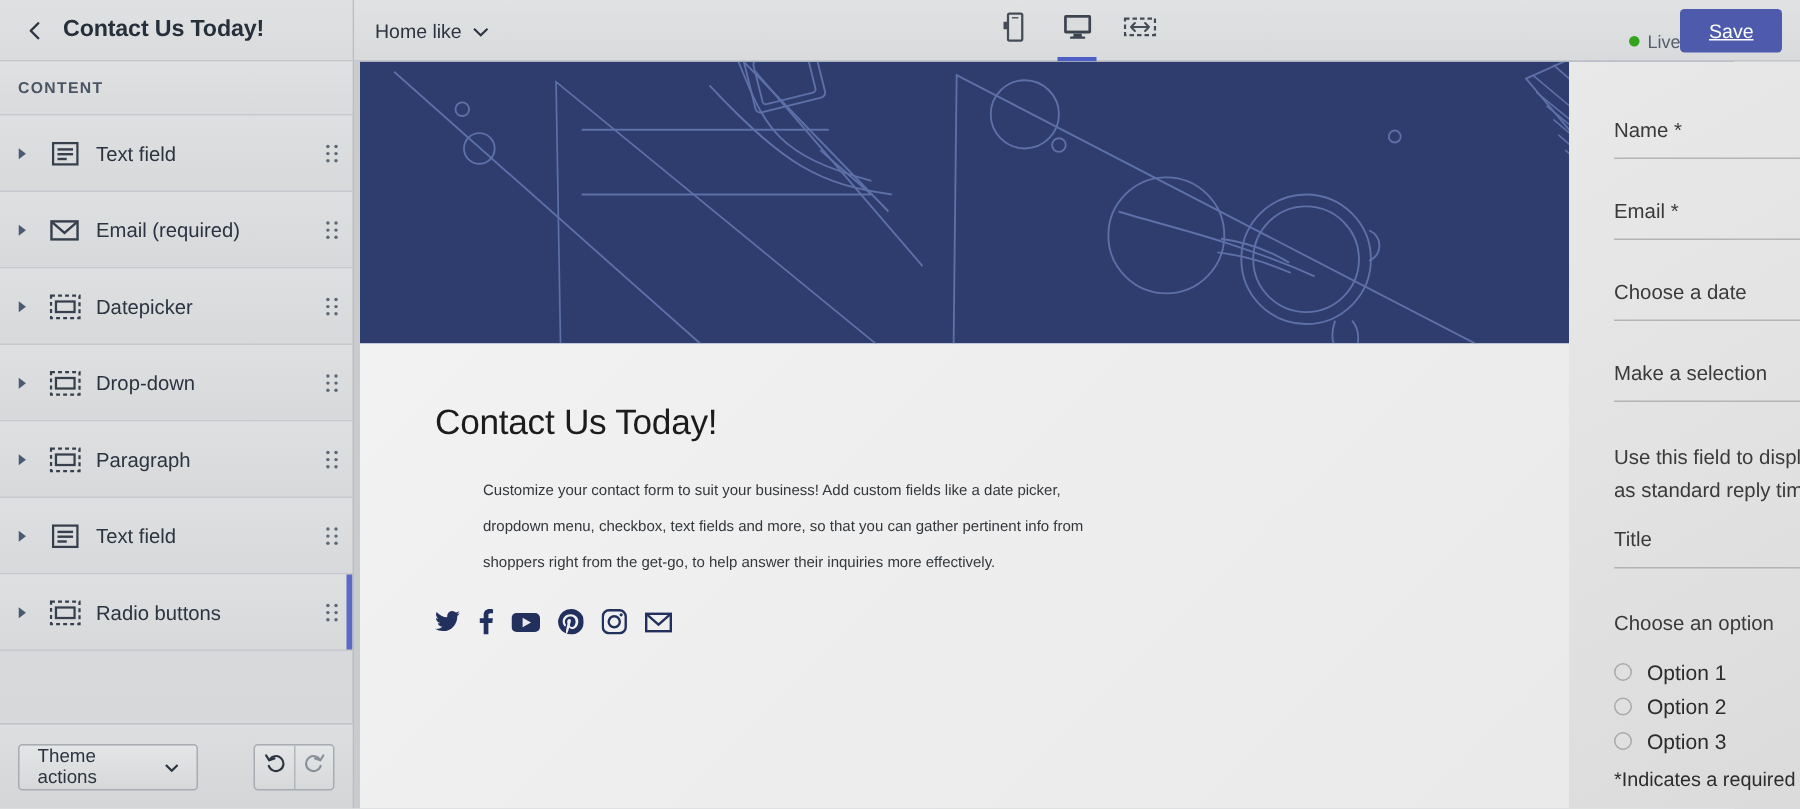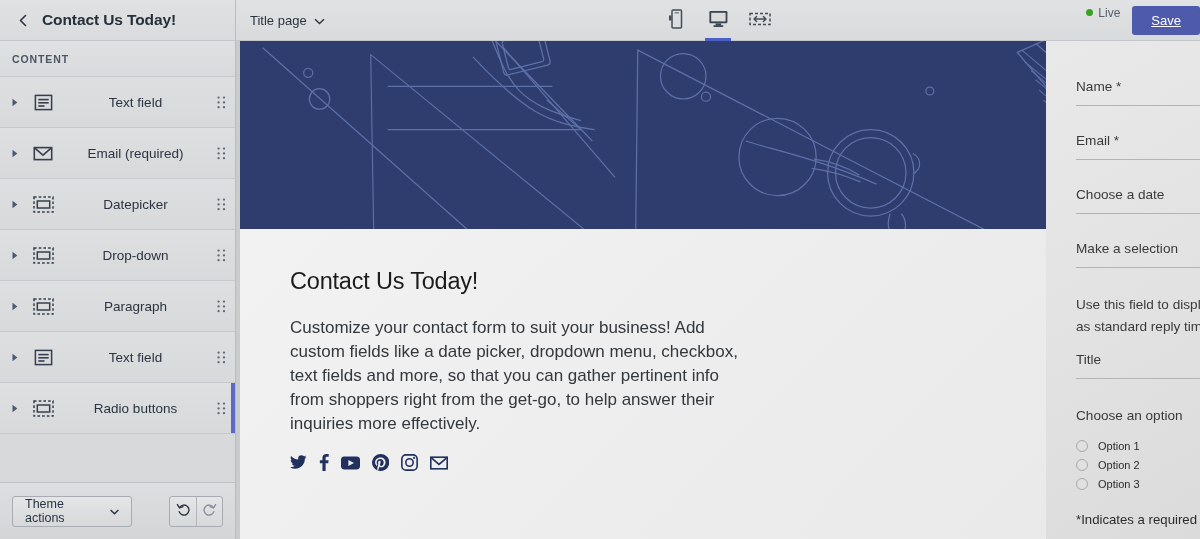--- a/index.html
+++ b/index.html
@@ -41,21 +41,21 @@
     font-size: 10.5px; letter-spacing: 0.9px; font-weight: bold;
     color: #4b5663;
     background: linear-gradient(180deg,#dfe1e3 0%,#d8dadc 100%);
     border-bottom: 1px solid #c6c9cd;
   }
   .sb-list { flex: 1; overflow: hidden; }
   .sb-row {
     height: 51px; display: flex; align-items: center;
     border-bottom: 1px solid #c6c9cd;
     background: linear-gradient(180deg,#dddfe1 0%,#d7d9db 100%);
-    position: relative; cursor: pointer; text-align: center;
+    position: relative; cursor: pointer;
   }
   .sb-row .caret {
     width: 22px; display: flex; align-items: center; justify-content: center;
     margin-left: 4px;
   }
   .sb-row .caret svg { display: block; }
   .sb-row .rowicon {
     width: 34px; display: flex; align-items: center; justify-content: center;
   }
   .sb-row .rowlabel {
@@ -120,21 +120,21 @@
   }
   .devbtn {
     width: 34px; height: 41px; display: flex; align-items: center; justify-content: center;
     position: relative; pointer-events: auto; cursor: pointer;
   }
   .devbtn.active::after {
     content: ""; position: absolute; bottom: 0; left: 4px; right: 4px; height: 3px;
     background: #4d5fc4;
   }
   .topright {
-    margin-left: auto; display: flex; align-items: flex-start; gap: 12px; 
+    margin-left: auto; display: flex; align-items: flex-end; padding-right: 12px;
   }
   .live {
     display: flex; align-items: center; gap: 5px;
     font-size: 12px; color: #55606d;
   }
   .live .dot { width: 7px; height: 7px; border-radius: 50%; background: #35a320; }
   .save-btn {
     background: #4e5bad; color: #fff; font-size: 13px;
     padding: 7px 19px; border-radius: 3px; border: none; cursor: pointer;
     font-family: inherit;
@@ -155,22 +155,23 @@
     height: 188px; min-height: 188px; position: relative; overflow: hidden;
     background: #2e3d6e;
   }
   .hero svg { position: absolute; inset: 0; }
   .body-wrap { flex: 1; position: relative; background: linear-gradient(135deg,#f2f2f2 0%,#ececec 60%,#e9e9e9 100%); }
   .body-inner { padding: 39px 0 0 50px; max-width: 500px; }
   .ctitle {
     font-size: 23.5px; color: #1c1c1c; font-weight: normal; letter-spacing: -0.2px;
   }
   .cpara {
-    margin-top: 21px; font-size: 17px; line-height: 24px; color: #33383d;
+    margin-top: 21px; font-size: 10px; line-height: 24px; color: #33383d;
     max-width: 470px;
+    margin-left: 32px;
   }
   .socials { margin-top: 18px; display: flex; align-items: center; gap: 12px; }
   .socials span { display: flex; align-items: center; cursor: pointer; }
 
   
   .formpanel {
     position: absolute; left: 810px; top: 0; width: 342px; height: 498px;
     background: linear-gradient(150deg,#e9e9e9 0%,#e2e2e2 45%,#d8d8d8 100%);
     padding: 38px 32px 0 30px;
     overflow: hidden;
@@ -185,21 +186,21 @@
     margin-top: 26px; font-size: 13.6px; line-height: 22px; color: #3a3a3a;
   }
   .titlefield { margin-top: 14px; }
   .chooseopt { margin-top: 29px; font-size: 13.6px; color: #3a3a3a; }
   .radios { margin-top: 17px; }
   .radiorow { display: flex; align-items: center; gap: 10px; margin-bottom: 7px; cursor: pointer; }
   .radiocircle {
     width: 12px; height: 12px; border-radius: 50%;
     border: 1px solid #a9a9a9; background: #e0e0e0;
   }
-  .radiorow .rlabel { font-size: 11px; color: #2c2c2c; }
+  .radiorow .rlabel { font-size: 14px; color: #2c2c2c; }
   .footerrow {
     position: absolute; left: 30px; right: 0; bottom: 0;
     display: flex; align-items: flex-end; justify-content: space-between;
   }
   .reqnote { font-size: 13.2px; color: #2c2c2c; padding-bottom: 12px; }
 </style>
 </head>
 <body>
 
 <div class="app">
@@ -443,21 +444,21 @@
           </span>
         </div>
       </div>
     </div>
   </aside>
 
   <section class="main">
 
     <div class="topbar">
       <div class="page-select">
-        <span>Title page</span>
+        <span>Home like</span>
         <span>
           <svg width="11" height="7" viewBox="0 0 11 7">
               <path d="M1 1.2 L5.5 5.5 L10 1.2" fill="none" stroke="#2b3440" stroke-width="1.4"></path>
             </svg>
         </span>
       </div>
 
       <div class="devices">
         <div class="devbtn">
           <span>

